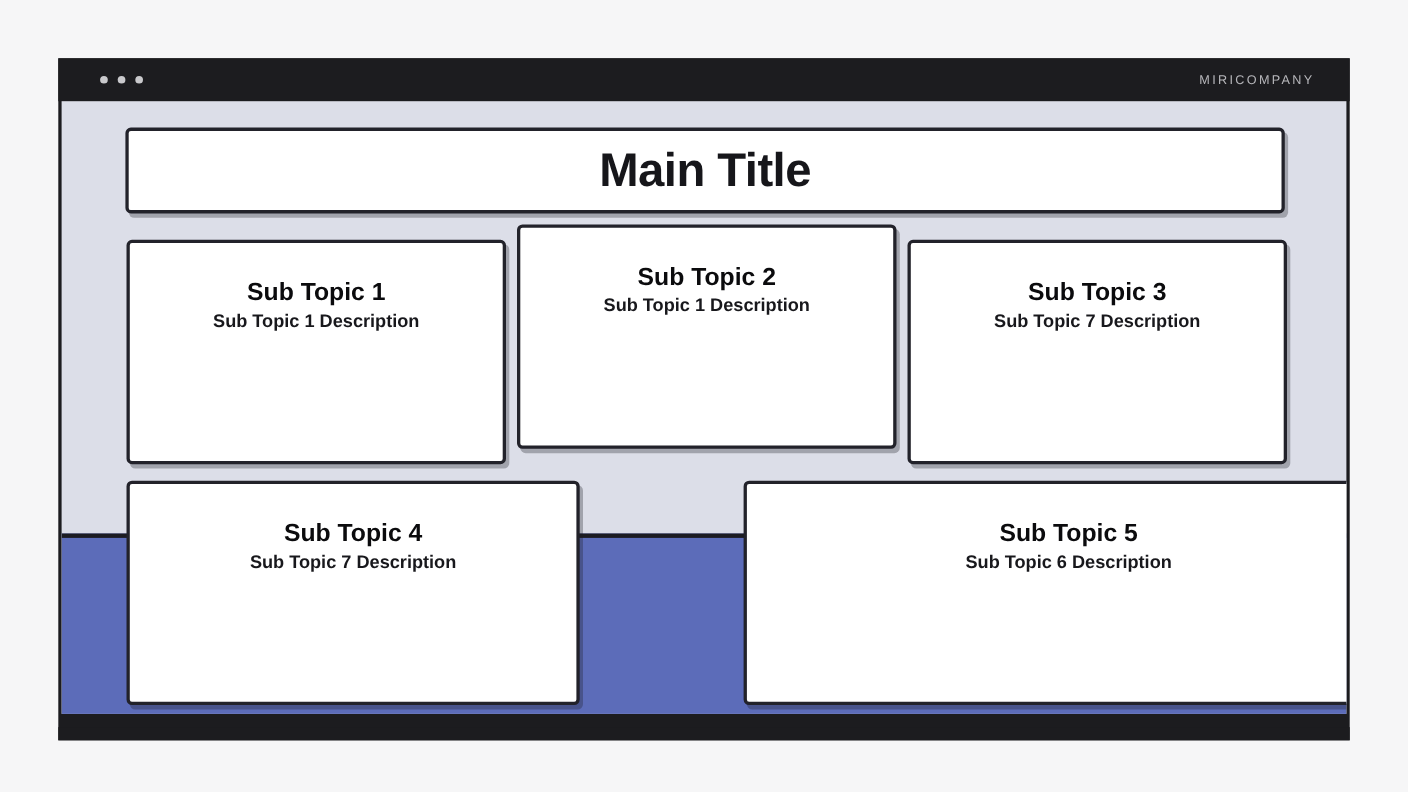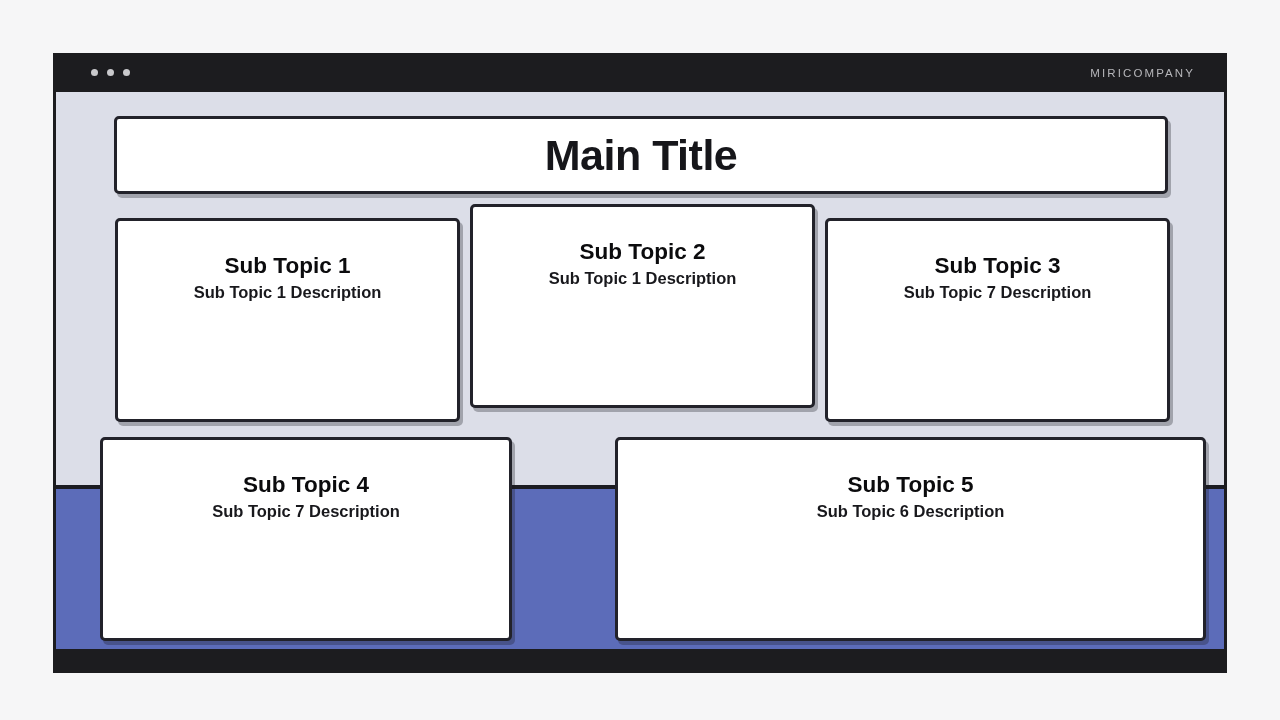--- a/index.html
+++ b/index.html
@@ -96,22 +96,22 @@
     font-size:16.5px;
     font-weight:700;
     color:#18181c;
     line-height:1.2;
     text-align:center;
   }
 
   .c1 { left:59px;  top:126px; width:345px; height:204px; }
   .c2 { left:414px; top:112px; width:345px; height:204px; }
   .c3 { left:769px; top:126px; width:345px; height:204px; }
-  .c4 { left:44px;  top:345px; width:412px; height:204px; }
-  .c5 { left:559px; top:345px; width:591px; height:204px; }
+  .c4 { left:59px;  top:345px; width:412px; height:204px; }
+  .c5 { left:620px; top:345px; width:591px; height:204px; }
 
   
   .bottombar { height:12px; background:#1c1c1f; flex:0 0 12px; }
 </style>
 </head>
 <body>
 
 <div class="window">
 
   <div class="titlebar">

